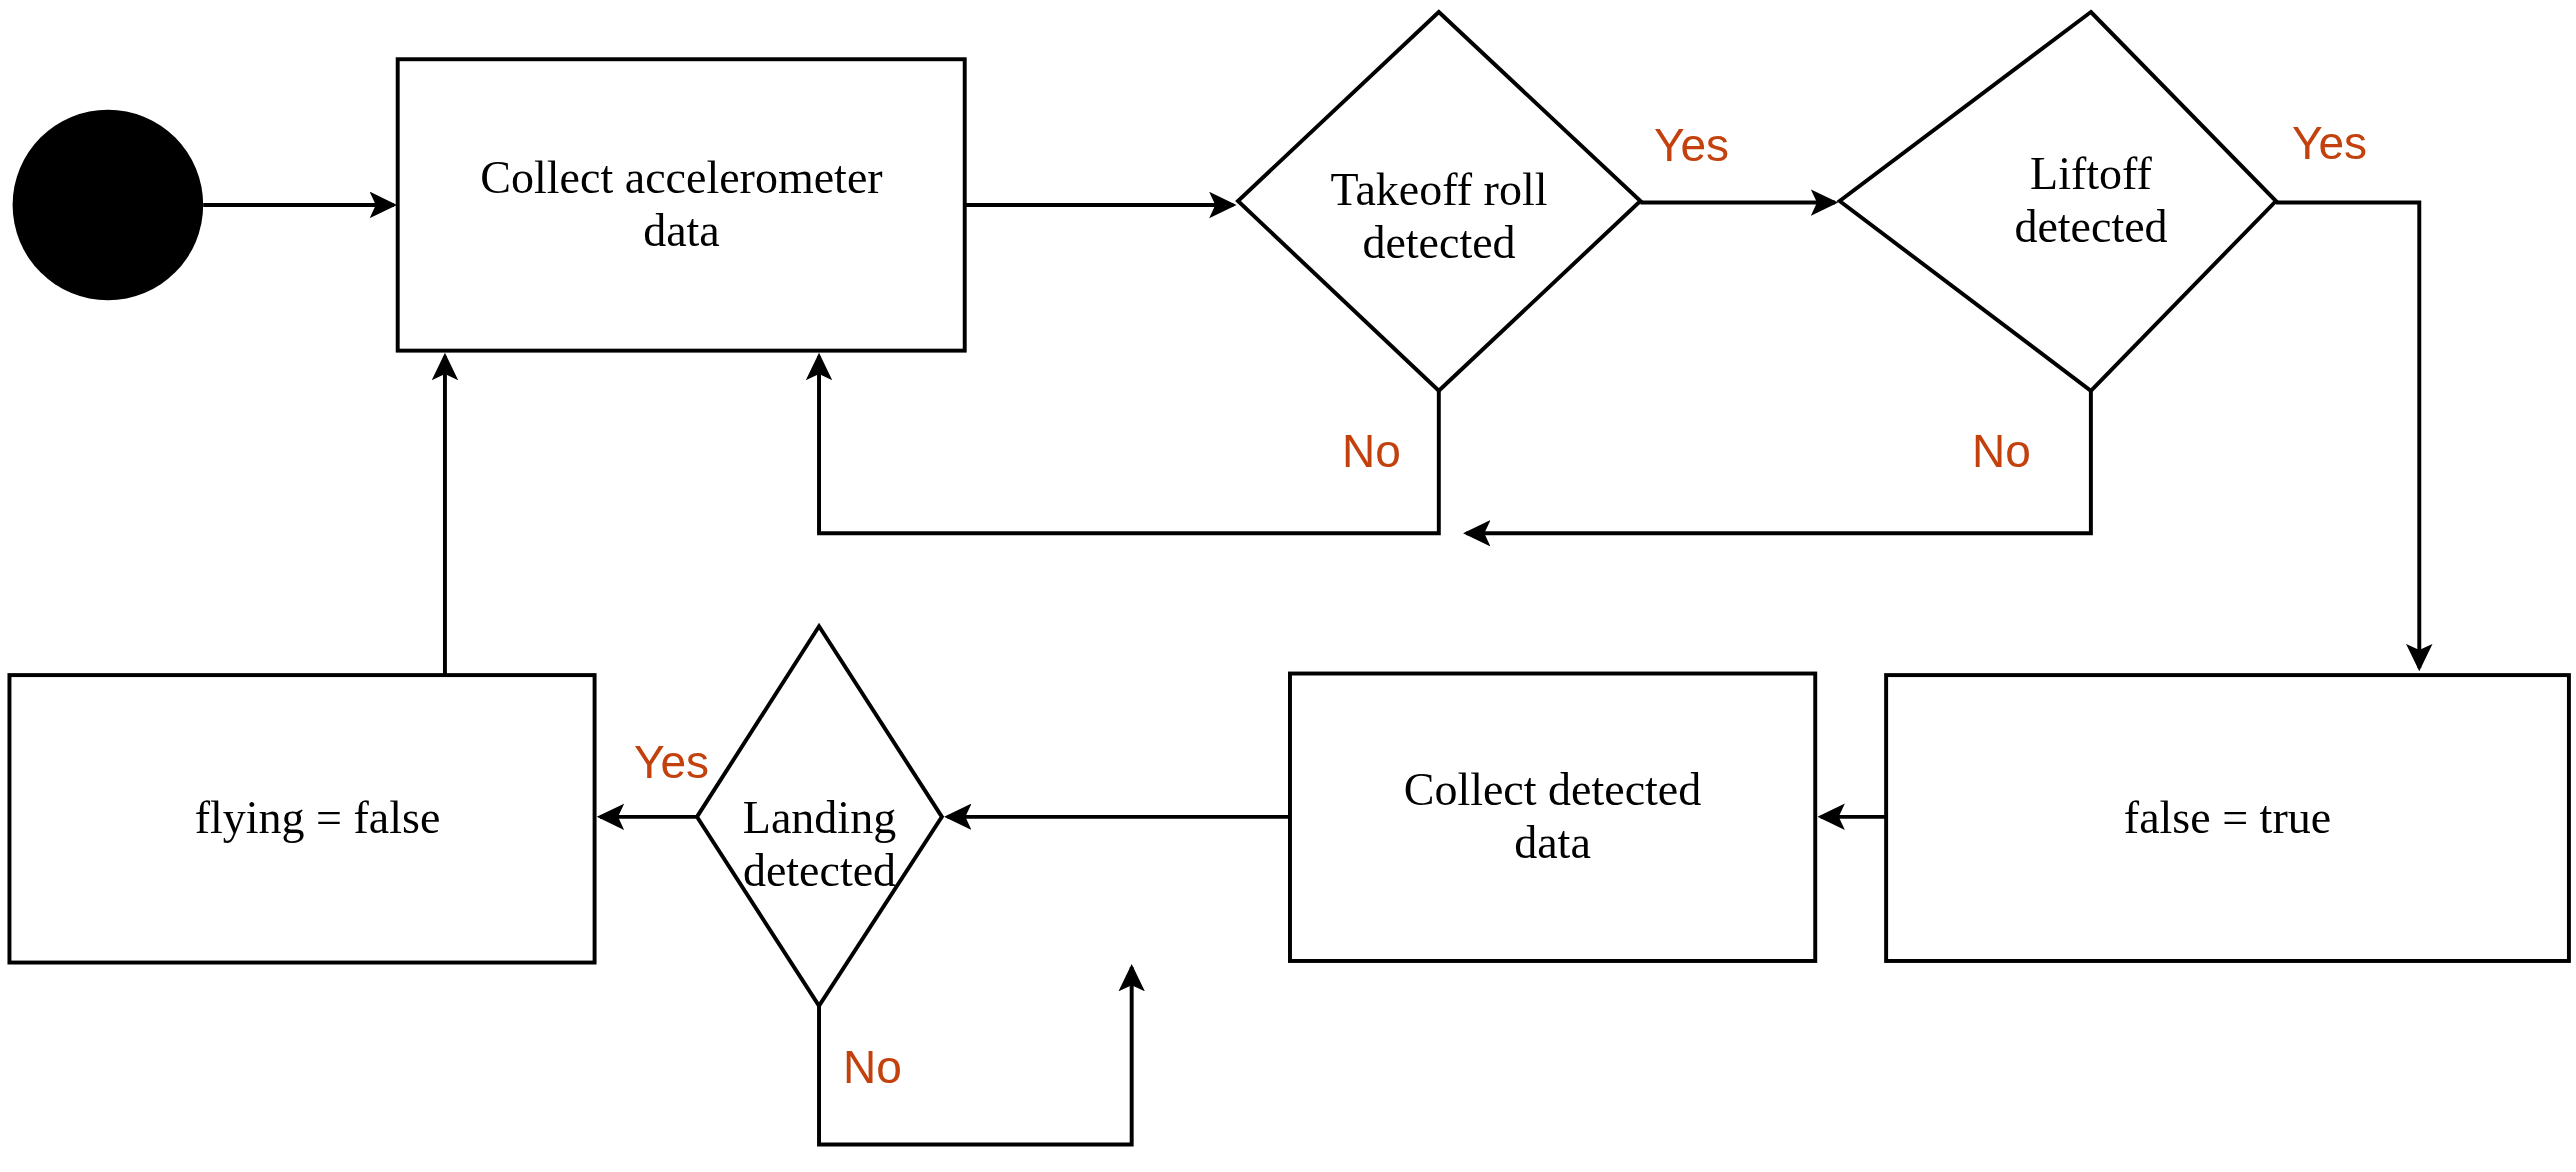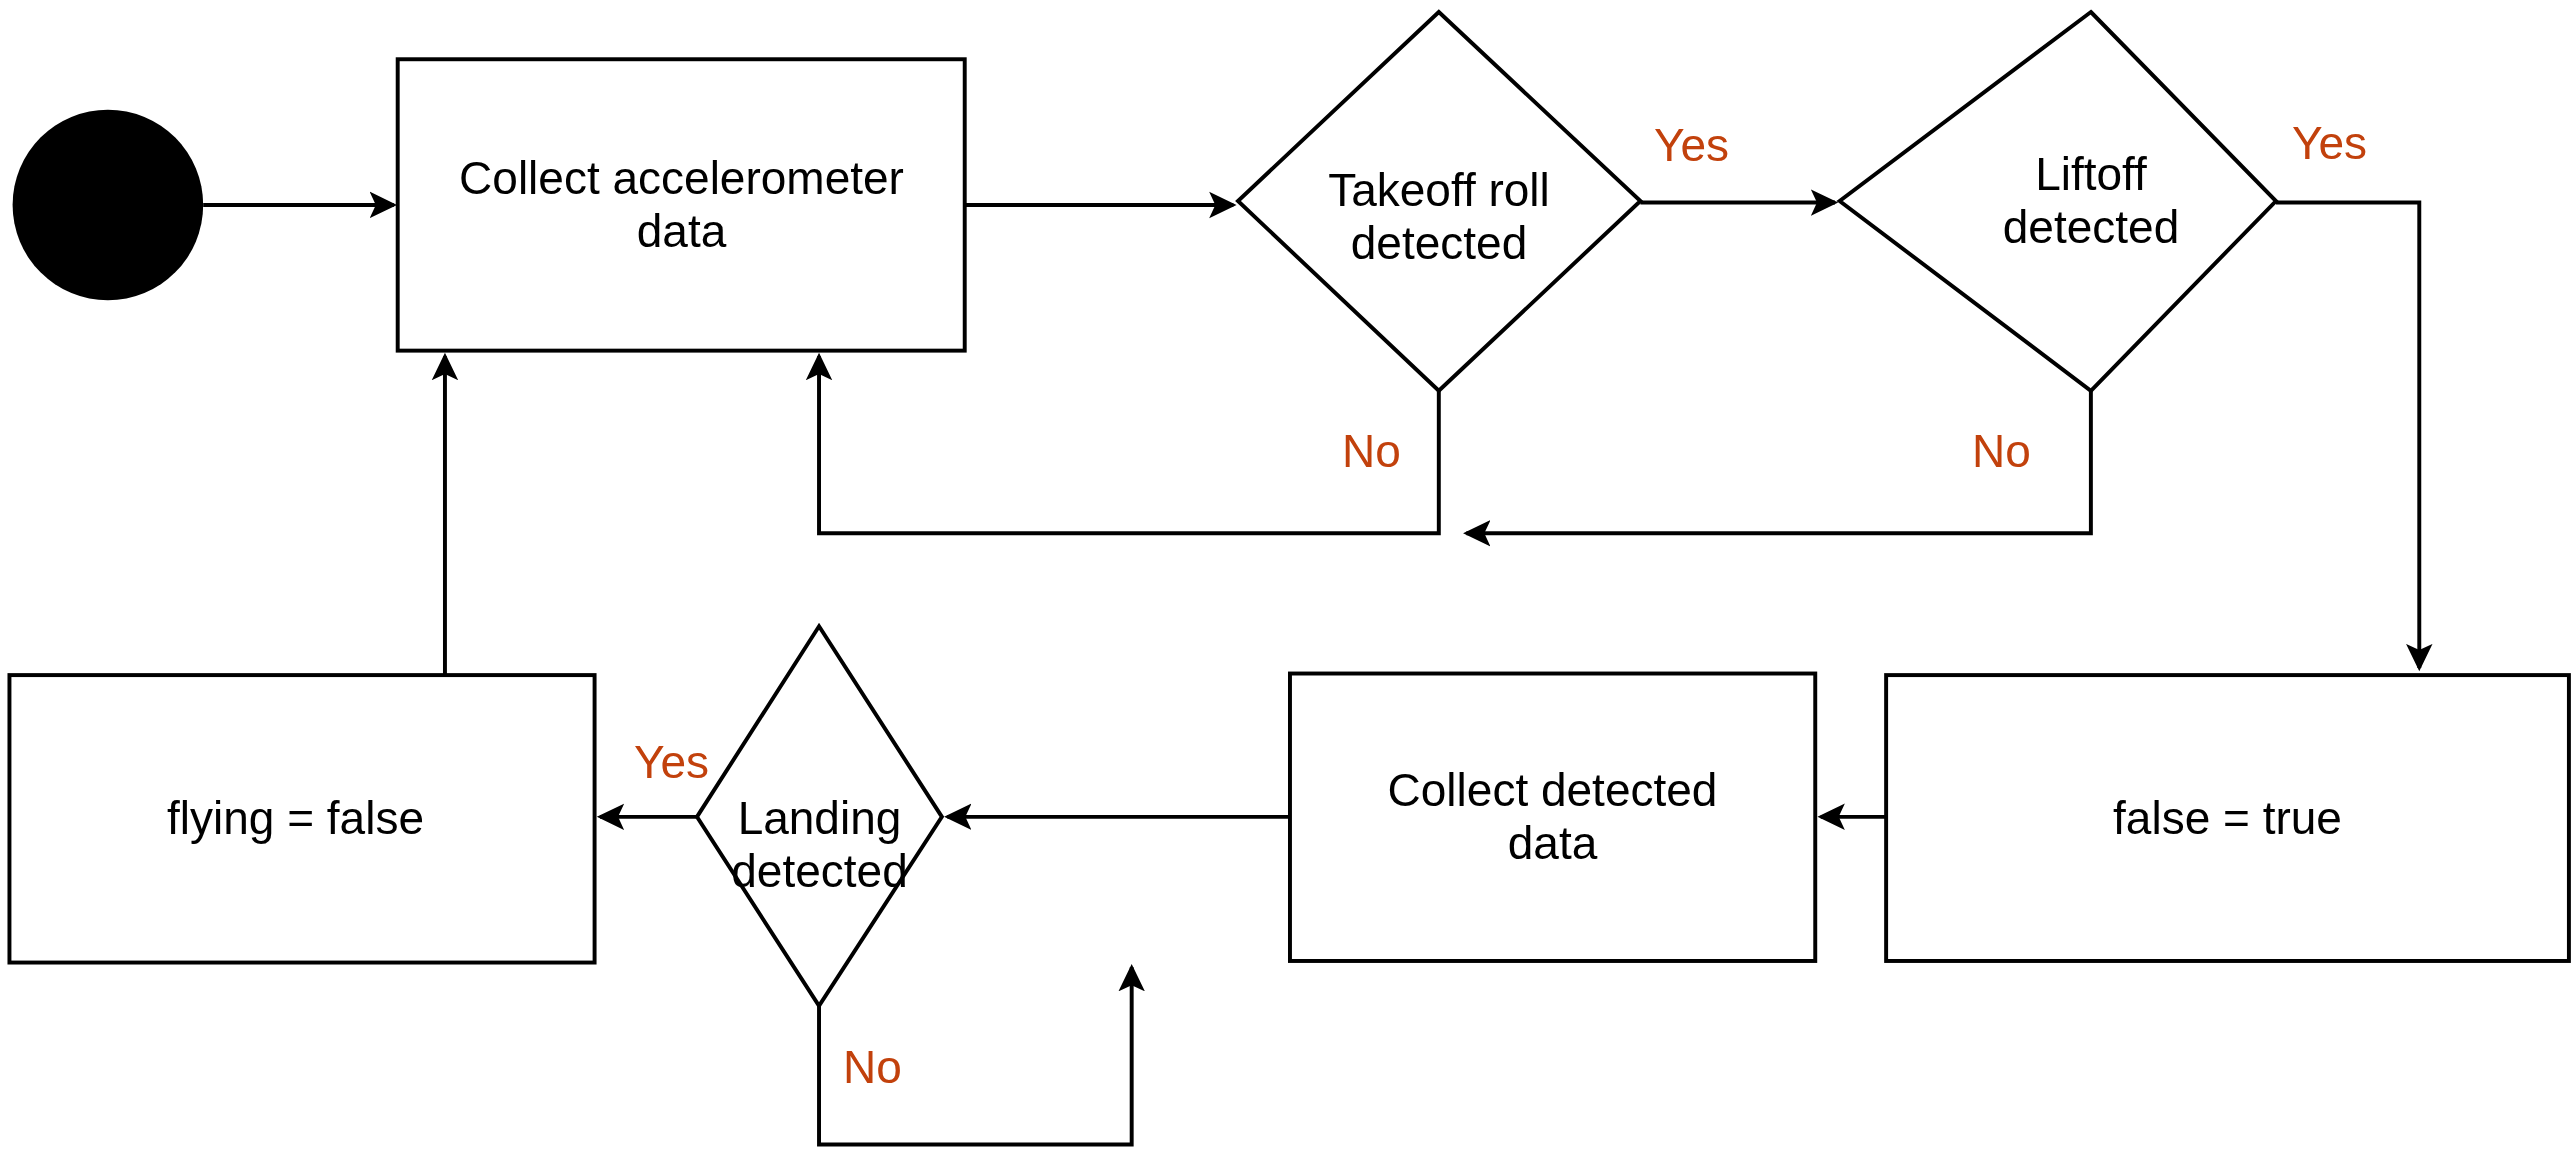--- a/index.html
+++ b/index.html
@@ -6,21 +6,21 @@
   body{font-family:"Liberation Sans", sans-serif;}
   #stage{position:relative;width:2576px;height:1173px;background:#ffffff;overflow:hidden;}
   #flow{position:absolute;inset:0;width:2576px;height:1173px;}
   .nodeText{
     position:absolute;
     display:flex;
     align-items:center;
     justify-content:center;
     text-align:center;
     color:#000000;
-    font-family:Liberation Sans, sans-serif;
+    font-family:Liberation Serif, serif;
     font-size:46px;
     line-height:1.14;
     white-space:pre-line;
     pointer-events:none;
   }
   .edgeLabel{
     position:absolute;
     color:#c2410c;
     font-family:"Liberation Sans", sans-serif;
     font-size:46px;
@@ -93,21 +93,21 @@
 detected</div>
 
   <div class="nodeText" style="left:1886px; top:675px; width:683px; height:286px;">false = true</div>
 
   <div class="nodeText" style="left:1290px; top:673px; width:525px; height:287px;">Collect detected
 data</div>
 
   <div class="nodeText" style="left:646px; top:750px; width:347px; height:189px;">Landing
 detected</div>
 
-  <div class="nodeText" style="left:3px; top:675px; width:585px; height:287px;">flying = false</div>
+  <div class="nodeText" style="left:25px; top:675px; width:585px; height:287px;">flying = false</div>
 
   <div class="edgeLabel" style="left:1654px; top:122px;">Yes</div>
 
   <div class="edgeLabel" style="left:1342px; top:428px;">No</div>
 
   <div class="edgeLabel" style="left:2292px; top:120px;">Yes</div>
 
   <div class="edgeLabel" style="left:1972px; top:428px;">No</div>
 
   <div class="edgeLabel" style="left:634px; top:739px;">Yes</div>

